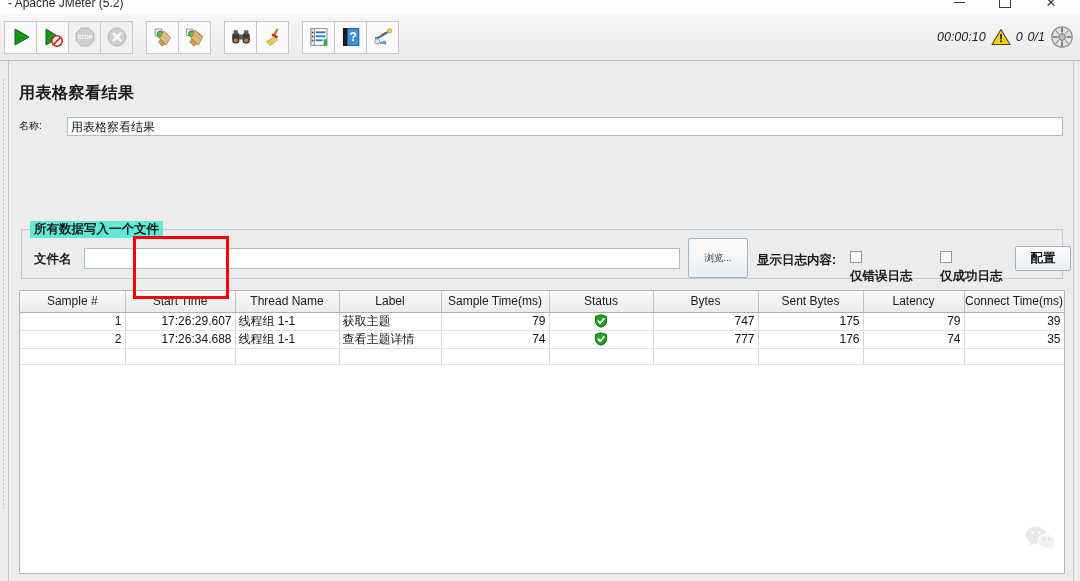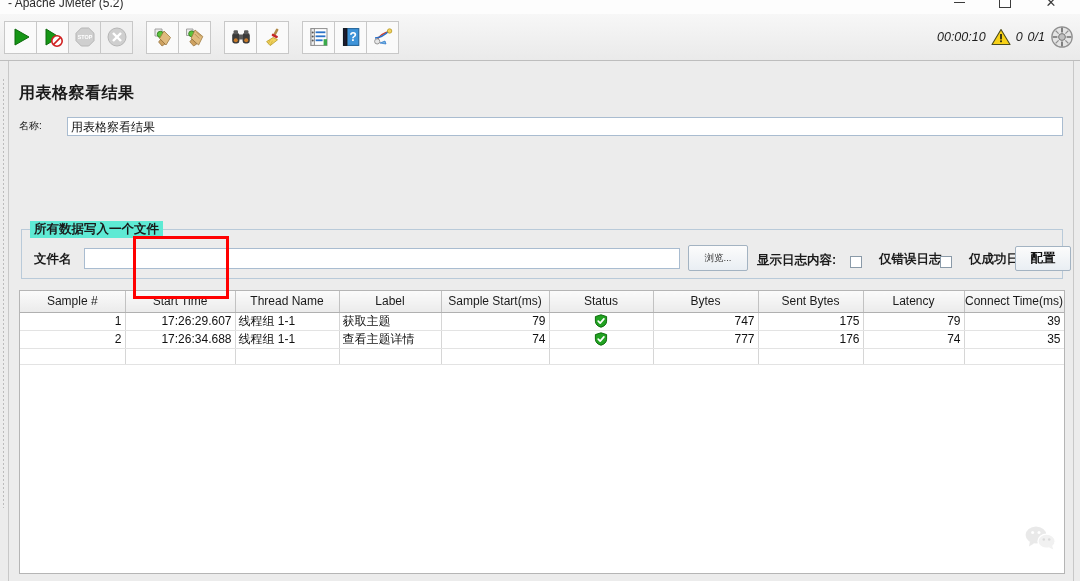--- a/index.html
+++ b/index.html
@@ -186,37 +186,38 @@
     font-size: 11px;
     color: #111;
     display: flex;
     align-items: center;
     justify-content: center;
     box-sizing: border-box;
     font-weight: bold;
   }
   .browse-btn {
     position: absolute;
-    left: 666px; top: 15px;
-    width: 60px; height: 26px;
+    left: 666px; top: 8px;
+    width: 60px; height: 40px;
     font-size: 9.5px;
     font-weight: normal;
     color: #333;
   }
   .log-label {
     position: absolute;
     left: 735px; top: 22px;
     font-size: 12.5px; font-weight: bold; color: #1a1a1a;
     white-space: nowrap;
   }
   .cbx-wrap {
     position: absolute;
-    display: flex; align-items: flex-end; gap: 17px;
+    display: flex; align-items: flex-start; gap: 5px;
     font-size: 12.5px; font-weight: bold; color: #1a1a1a;
     white-space: nowrap;
+    flex-direction: column;
   }
   .cbx {
     width: 12px; height: 12px;
     border: 1px solid #8a9aa8;
     background: #fff;
     box-sizing: border-box;
     display: inline-block;
   }
   .config-btn {
     position: absolute;
@@ -501,21 +502,21 @@
             <col style="width:105px">
             <col style="width:101px">
           <col style="width:100px">
         </colgroup>
         <thead>
           <tr>
             <th>Sample #</th>
             <th>Start Time</th>
             <th>Thread Name</th>
             <th>Label</th>
-            <th>Sample Start(ms)</th>
+            <th>Sample Time(ms)</th>
             <th>Status</th>
             <th>Bytes</th>
             <th>Sent Bytes</th>
             <th>Latency</th>
             <th>Connect Time(ms)</th>
           </tr>
         </thead>
         <tbody>
           <tr>
             <td class="num">1</td>

